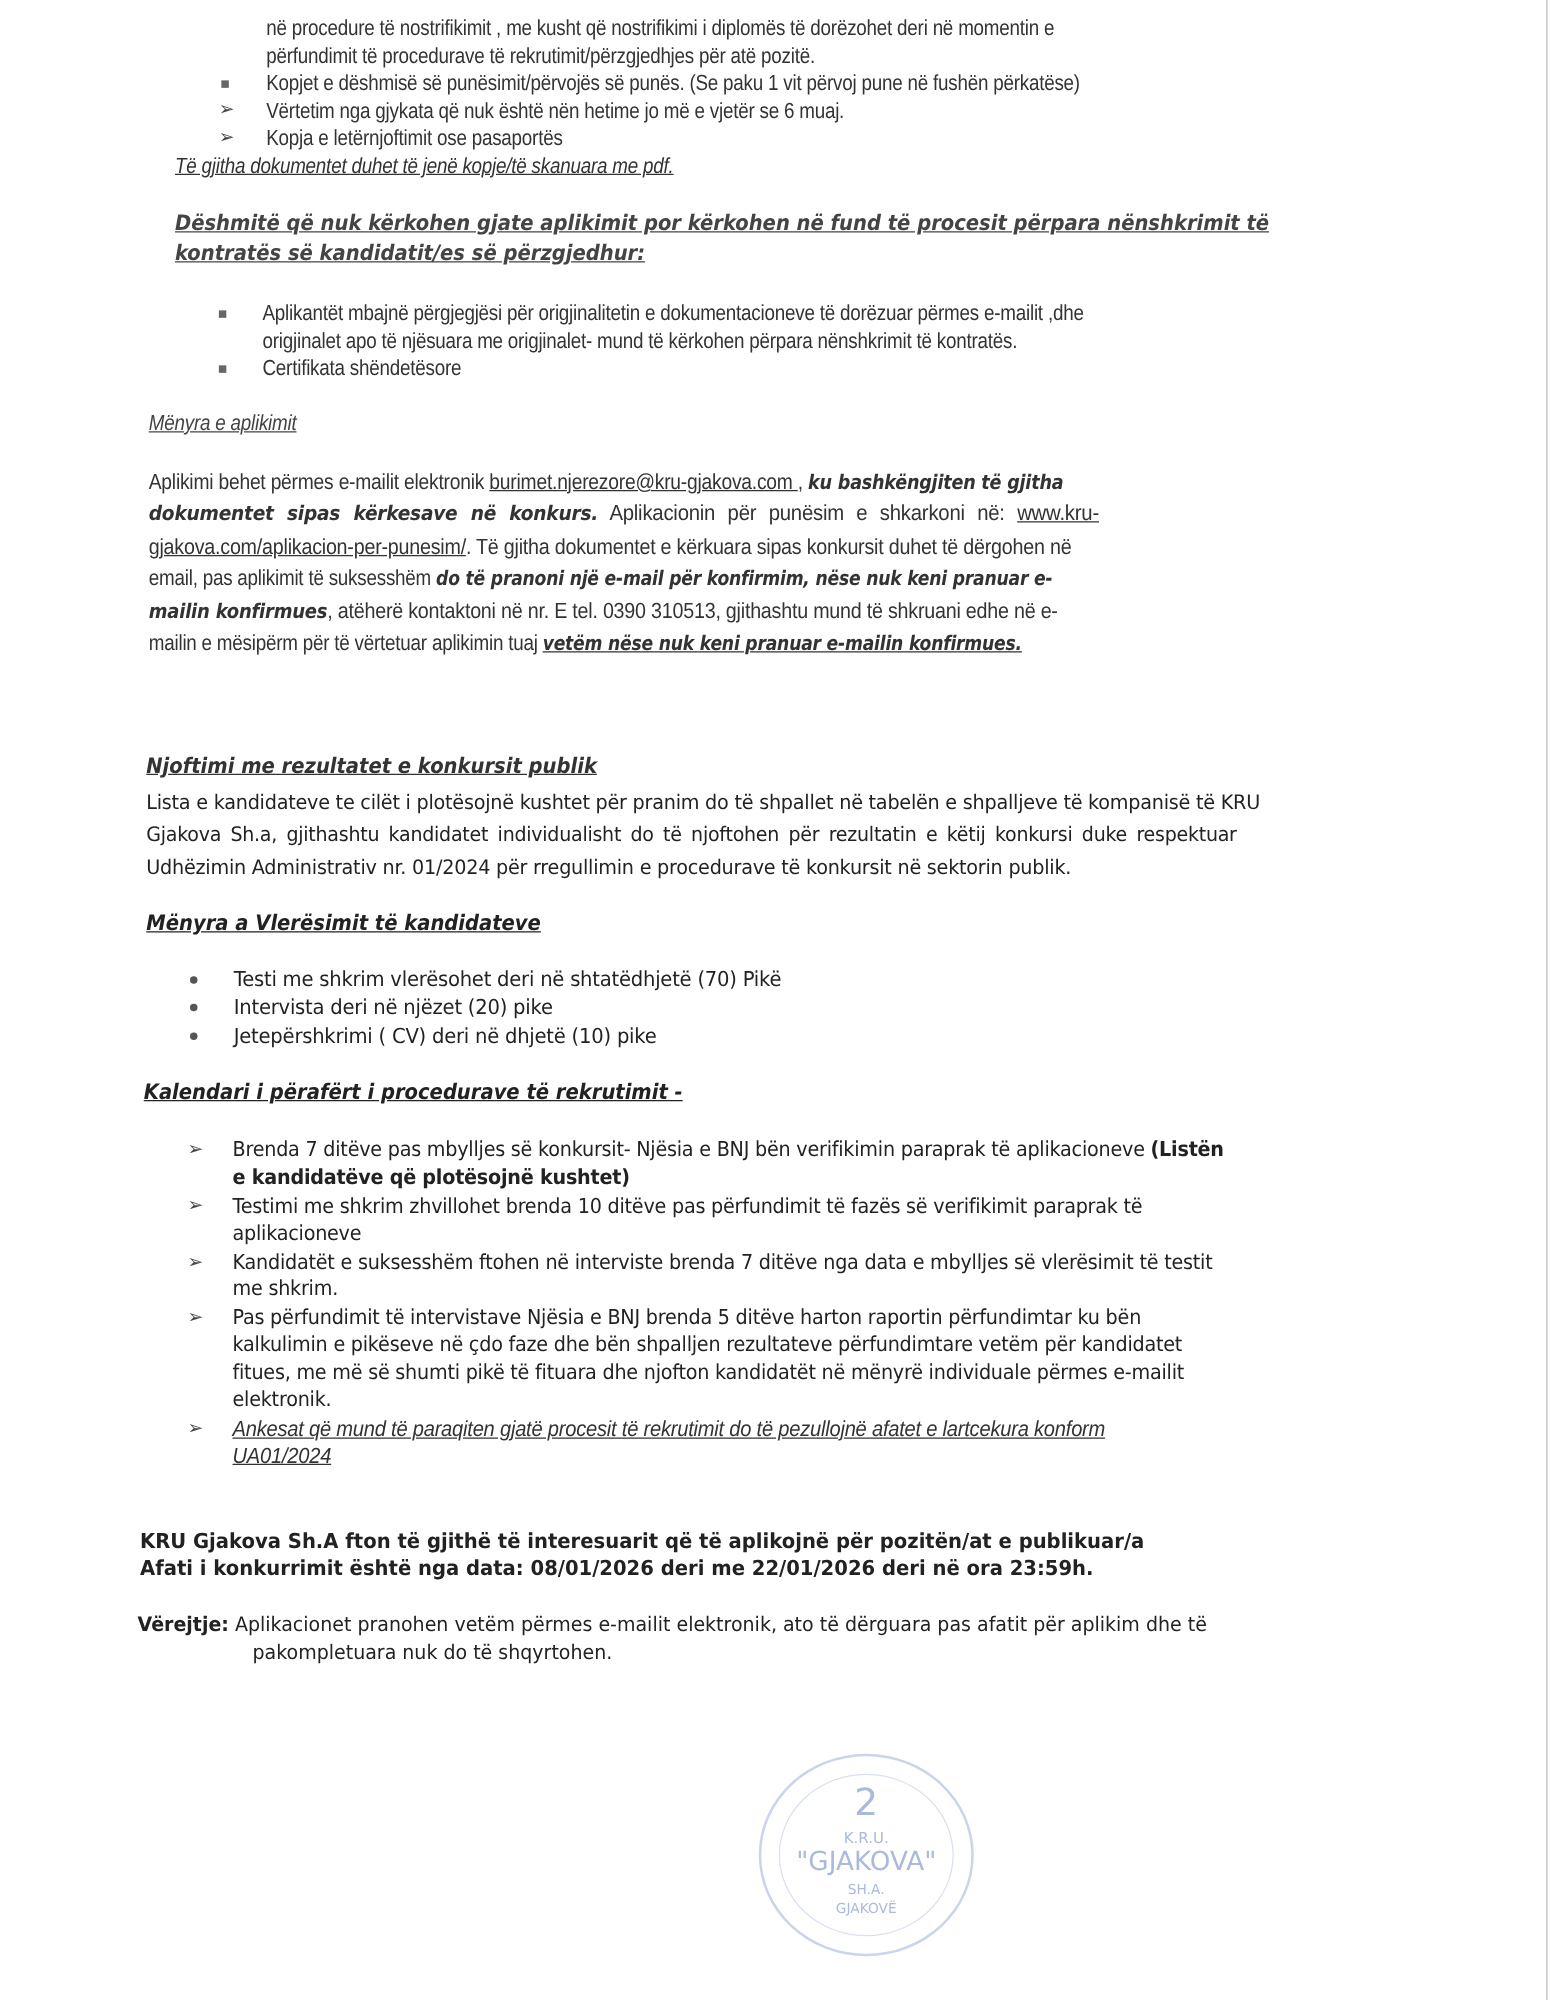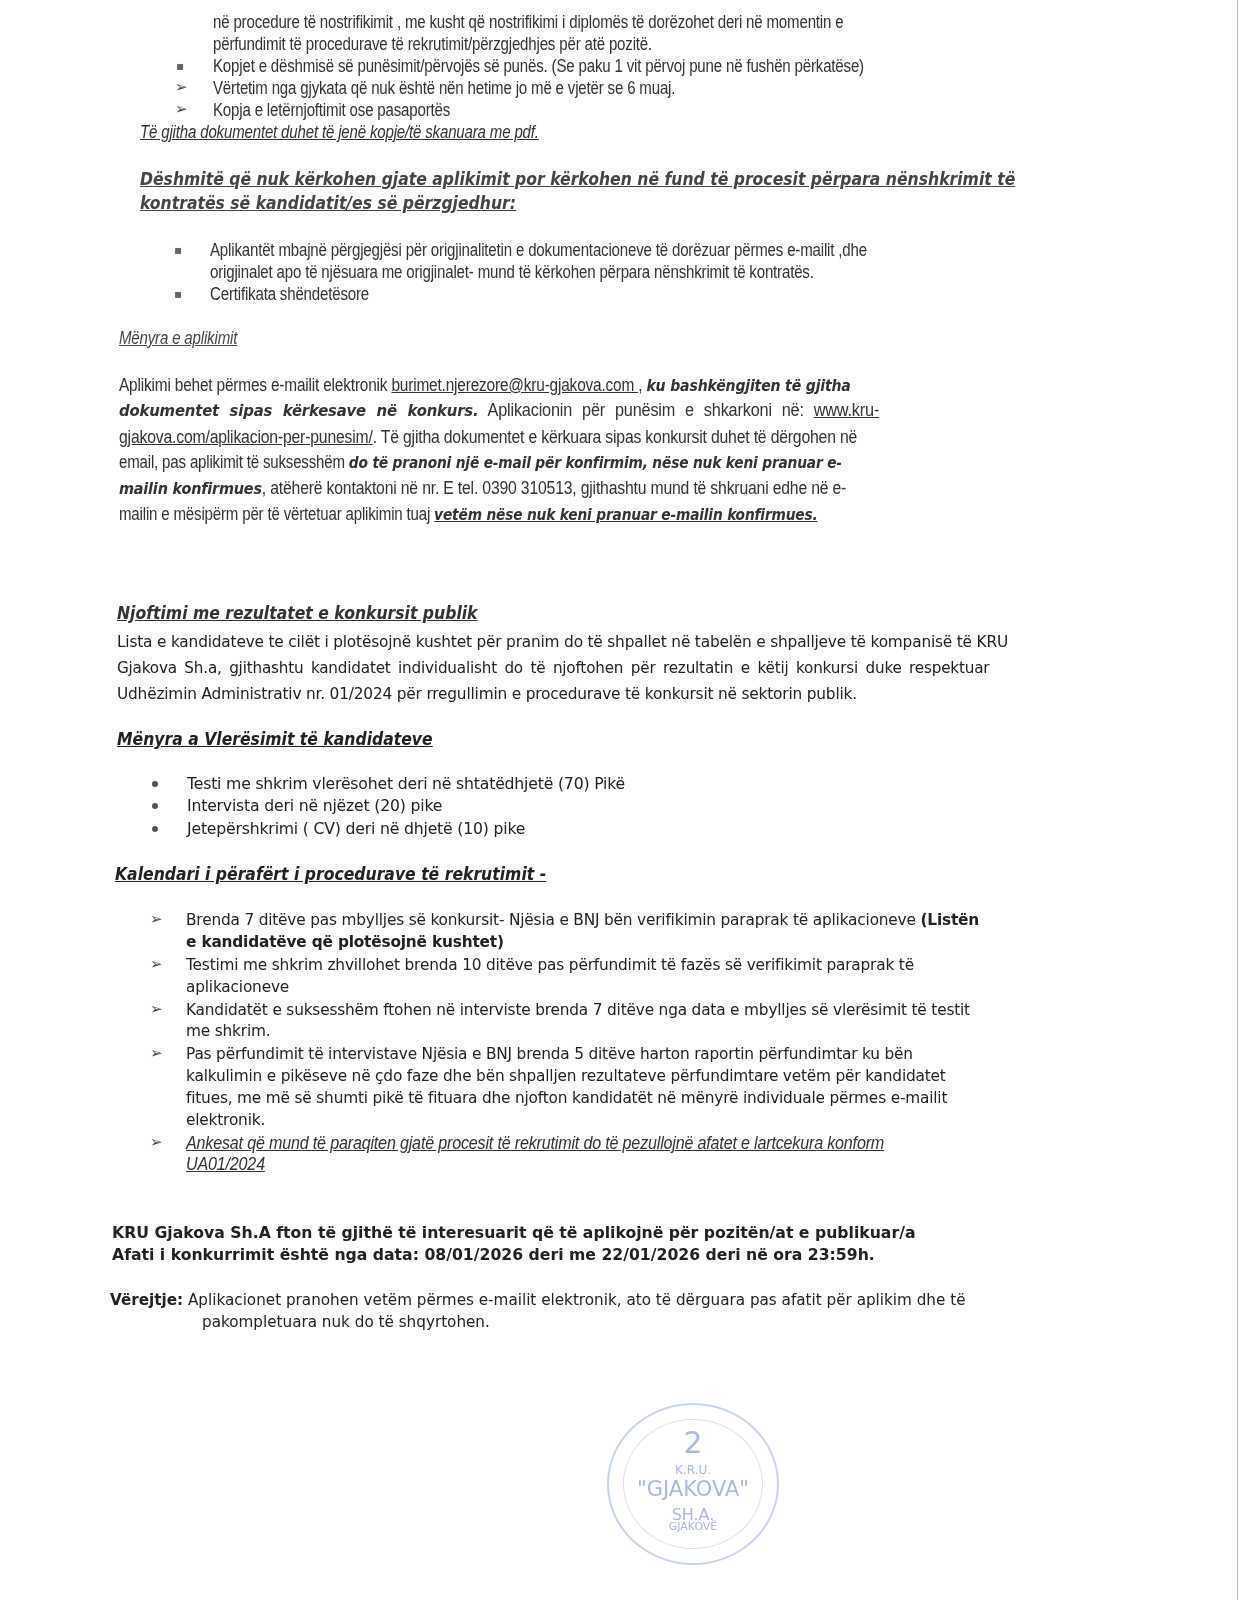--- a/index.html
+++ b/index.html
@@ -117,16 +117,16 @@
   <div class="abs sans" style="left:110px;top:1290px;font-size:16px;color:#222;transform:scaleX(0.95);transform-origin:left top;">
     <span class="b">Vërejtje:</span><span> Aplikacionet pranohen vetëm përmes e-mailit elektronik, ato të dërguara pas afatit për aplikim dhe të</span>
   </div>
   <div class="abs sans" style="left:202px;top:1312px;font-size:16px;color:#222;transform:scaleX(0.95);transform-origin:left top;">pakompletuara nuk do të shqyrtohen.</div>
 
   <div class="stamp">
     <div class="stamp-inner"></div>
     <div class="stamp-txt" style="top:20px;font-size:30px;">2</div>
     <div class="stamp-txt" style="top:58px;font-size:12px;">K.R.U.</div>
     <div class="stamp-txt" style="top:72px;font-size:21px;">"GJAKOVA"</div>
-    <div class="stamp-txt" style="top:100px;font-size:16px;">SH.A.</div>
+    <div class="stamp-txt" style="top:100px;font-size:11px;">SH.A.</div>
     <div class="stamp-txt" style="top:115px;font-size:11px;">GJAKOVË</div>
   </div>
 </div>
 
 </body></html>

